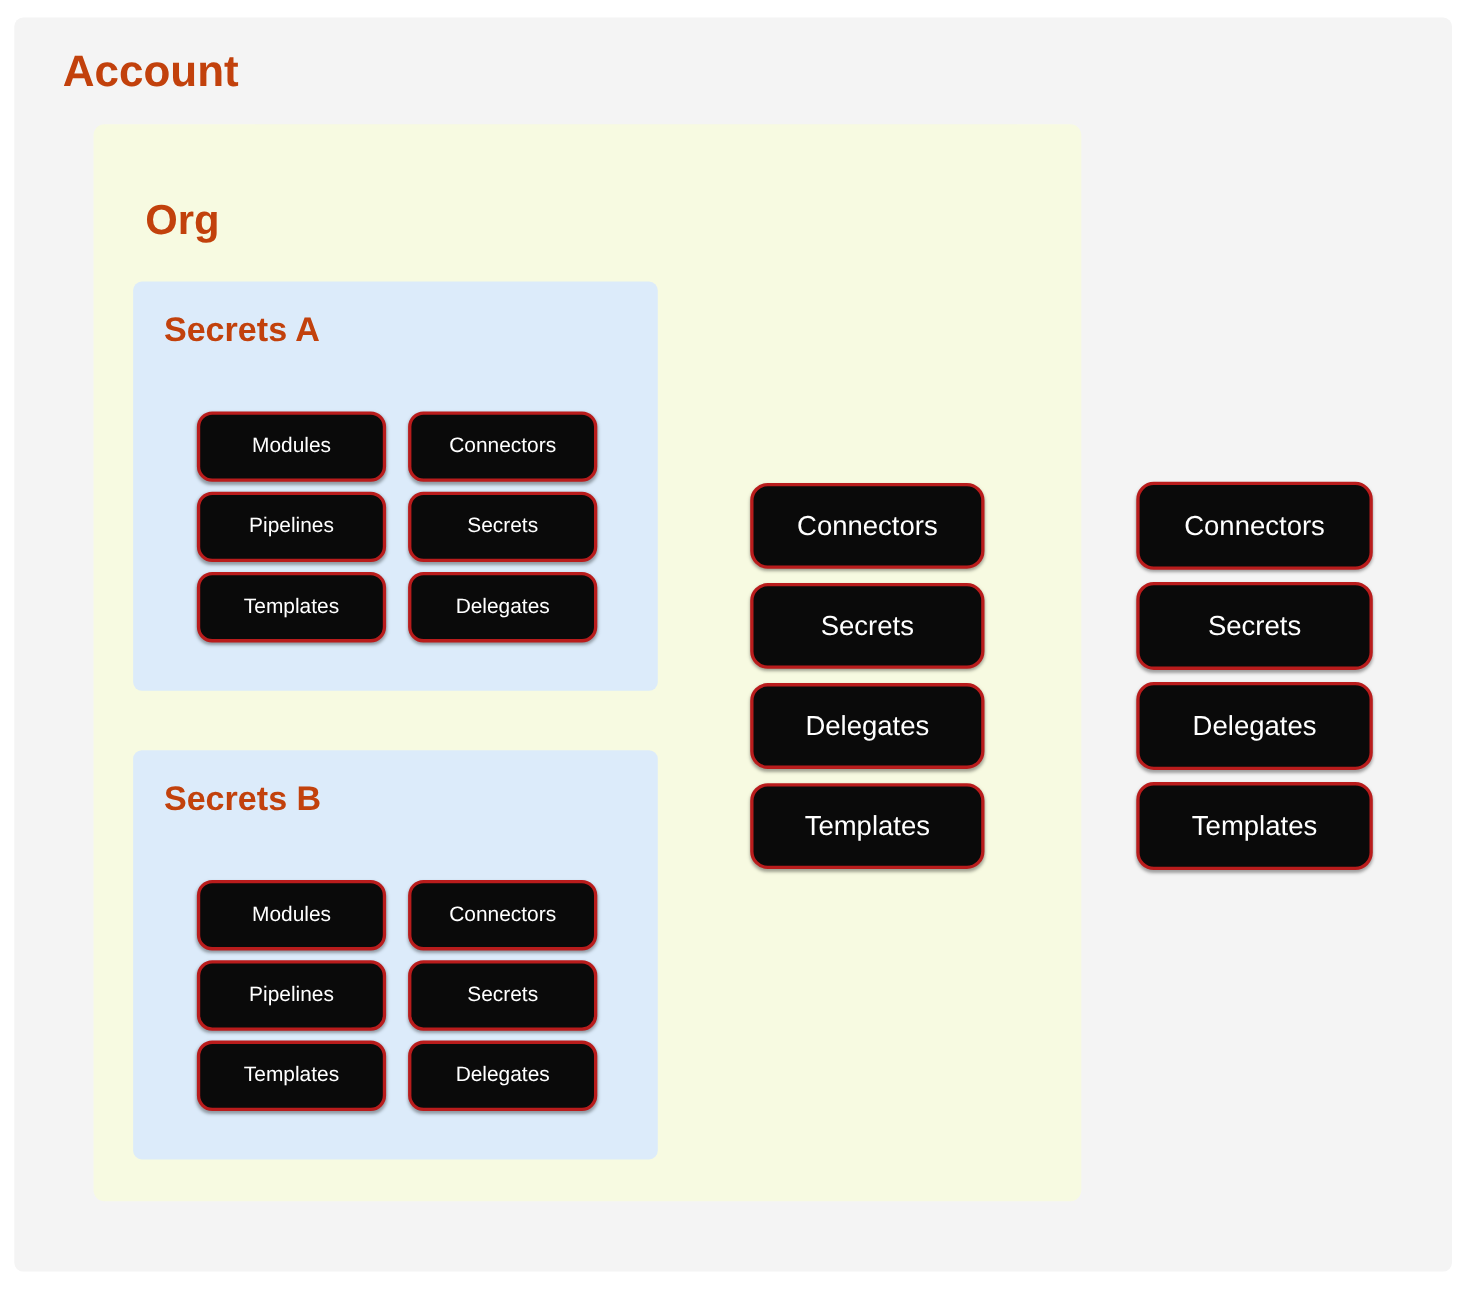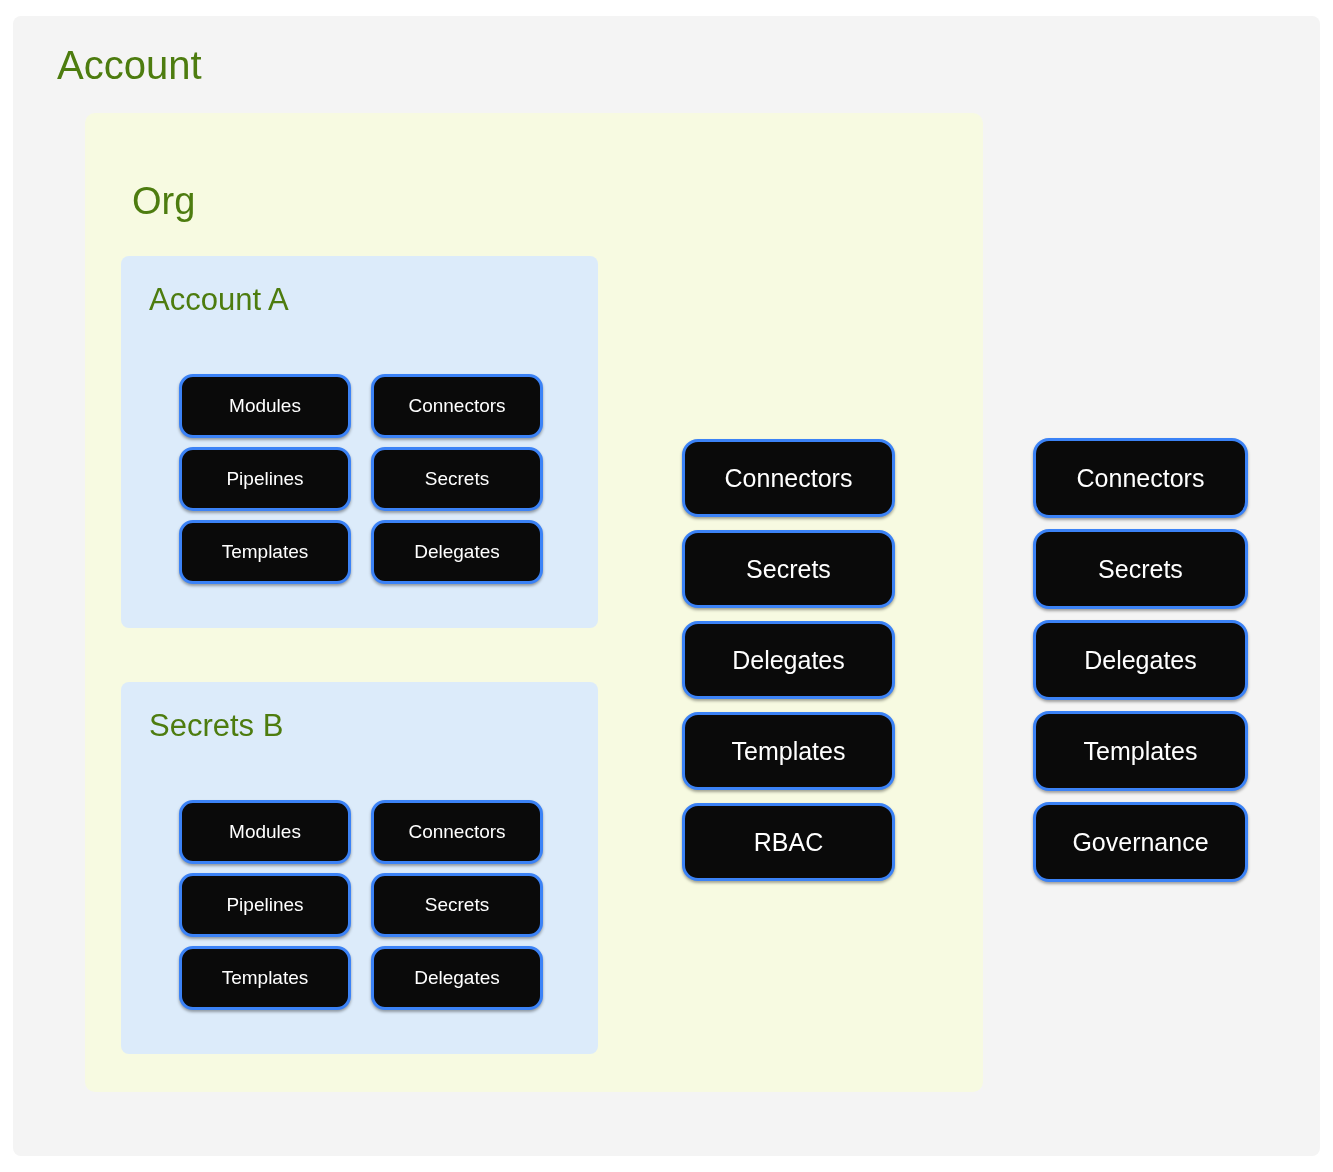--- a/index.html
+++ b/index.html
@@ -31,29 +31,29 @@
   }
   .project-box {
     width: 477px; height: 372px;
     background: #dcebfa;
     border-radius: 8px;
   }
   .project-a { left: 36px; top: 143px; }
   .project-b { left: 36px; top: 569px; }
 
   
-  .title { color: #4d7c0f; line-height: 1.15; white-space: nowrap; }
+  .title { color: #c2410c; line-height: 1.15; white-space: nowrap; font-weight: bold; }
   .account-title { left: 44px; top: 26px; font-size: 40px; }
   .org-title     { left: 47px; top: 42px; font-size: 38px; margin-top: 25px; }
   .project-title { left: 28px; top: 26px; font-size: 31px; }
 
   
   .pill {
     background: #0a0a0a;
-    border: 3px solid #3b82f6;
+    border: 3px solid #b91c1c;
     color: #ffffff;
     display: flex;
     align-items: center;
     justify-content: center;
     box-shadow: 0 2px 3px rgba(0,0,0,0.35);
     white-space: nowrap;
   }
   .project-pills {
     left: 58px; top: 118px;
     display: grid;
@@ -94,21 +94,21 @@
 
 <div class="page">
 
   <div class="abs account-box">
     <div class="abs title account-title">Account</div>
 
     <div class="abs org-box">
       <div class="abs title org-title">Org</div>
 
       <div class="abs project-box project-a">
-        <div class="abs title project-title">Account A</div>
+        <div class="abs title project-title">Secrets A</div>
         <div class="abs project-pills">
           <div class="pill">Modules</div>
           <div class="pill">Connectors</div>
           <div class="pill">Pipelines</div>
           <div class="pill">Secrets</div>
           <div class="pill">Templates</div>
           <div class="pill">Delegates</div>
         </div>
       </div>
 
@@ -122,26 +122,24 @@
           <div class="pill">Templates</div>
           <div class="pill">Delegates</div>
         </div>
       </div>
 
       <div class="abs org-pills">
         <div class="pill">Connectors</div>
         <div class="pill">Secrets</div>
         <div class="pill">Delegates</div>
         <div class="pill">Templates</div>
-        <div class="pill">RBAC</div>
       </div>
     </div>
 
     <div class="abs account-pills">
       <div class="pill">Connectors</div>
       <div class="pill">Secrets</div>
       <div class="pill">Delegates</div>
       <div class="pill">Templates</div>
-      <div class="pill">Governance</div>
     </div>
   </div>
 
 </div>
 
 </body></html>

